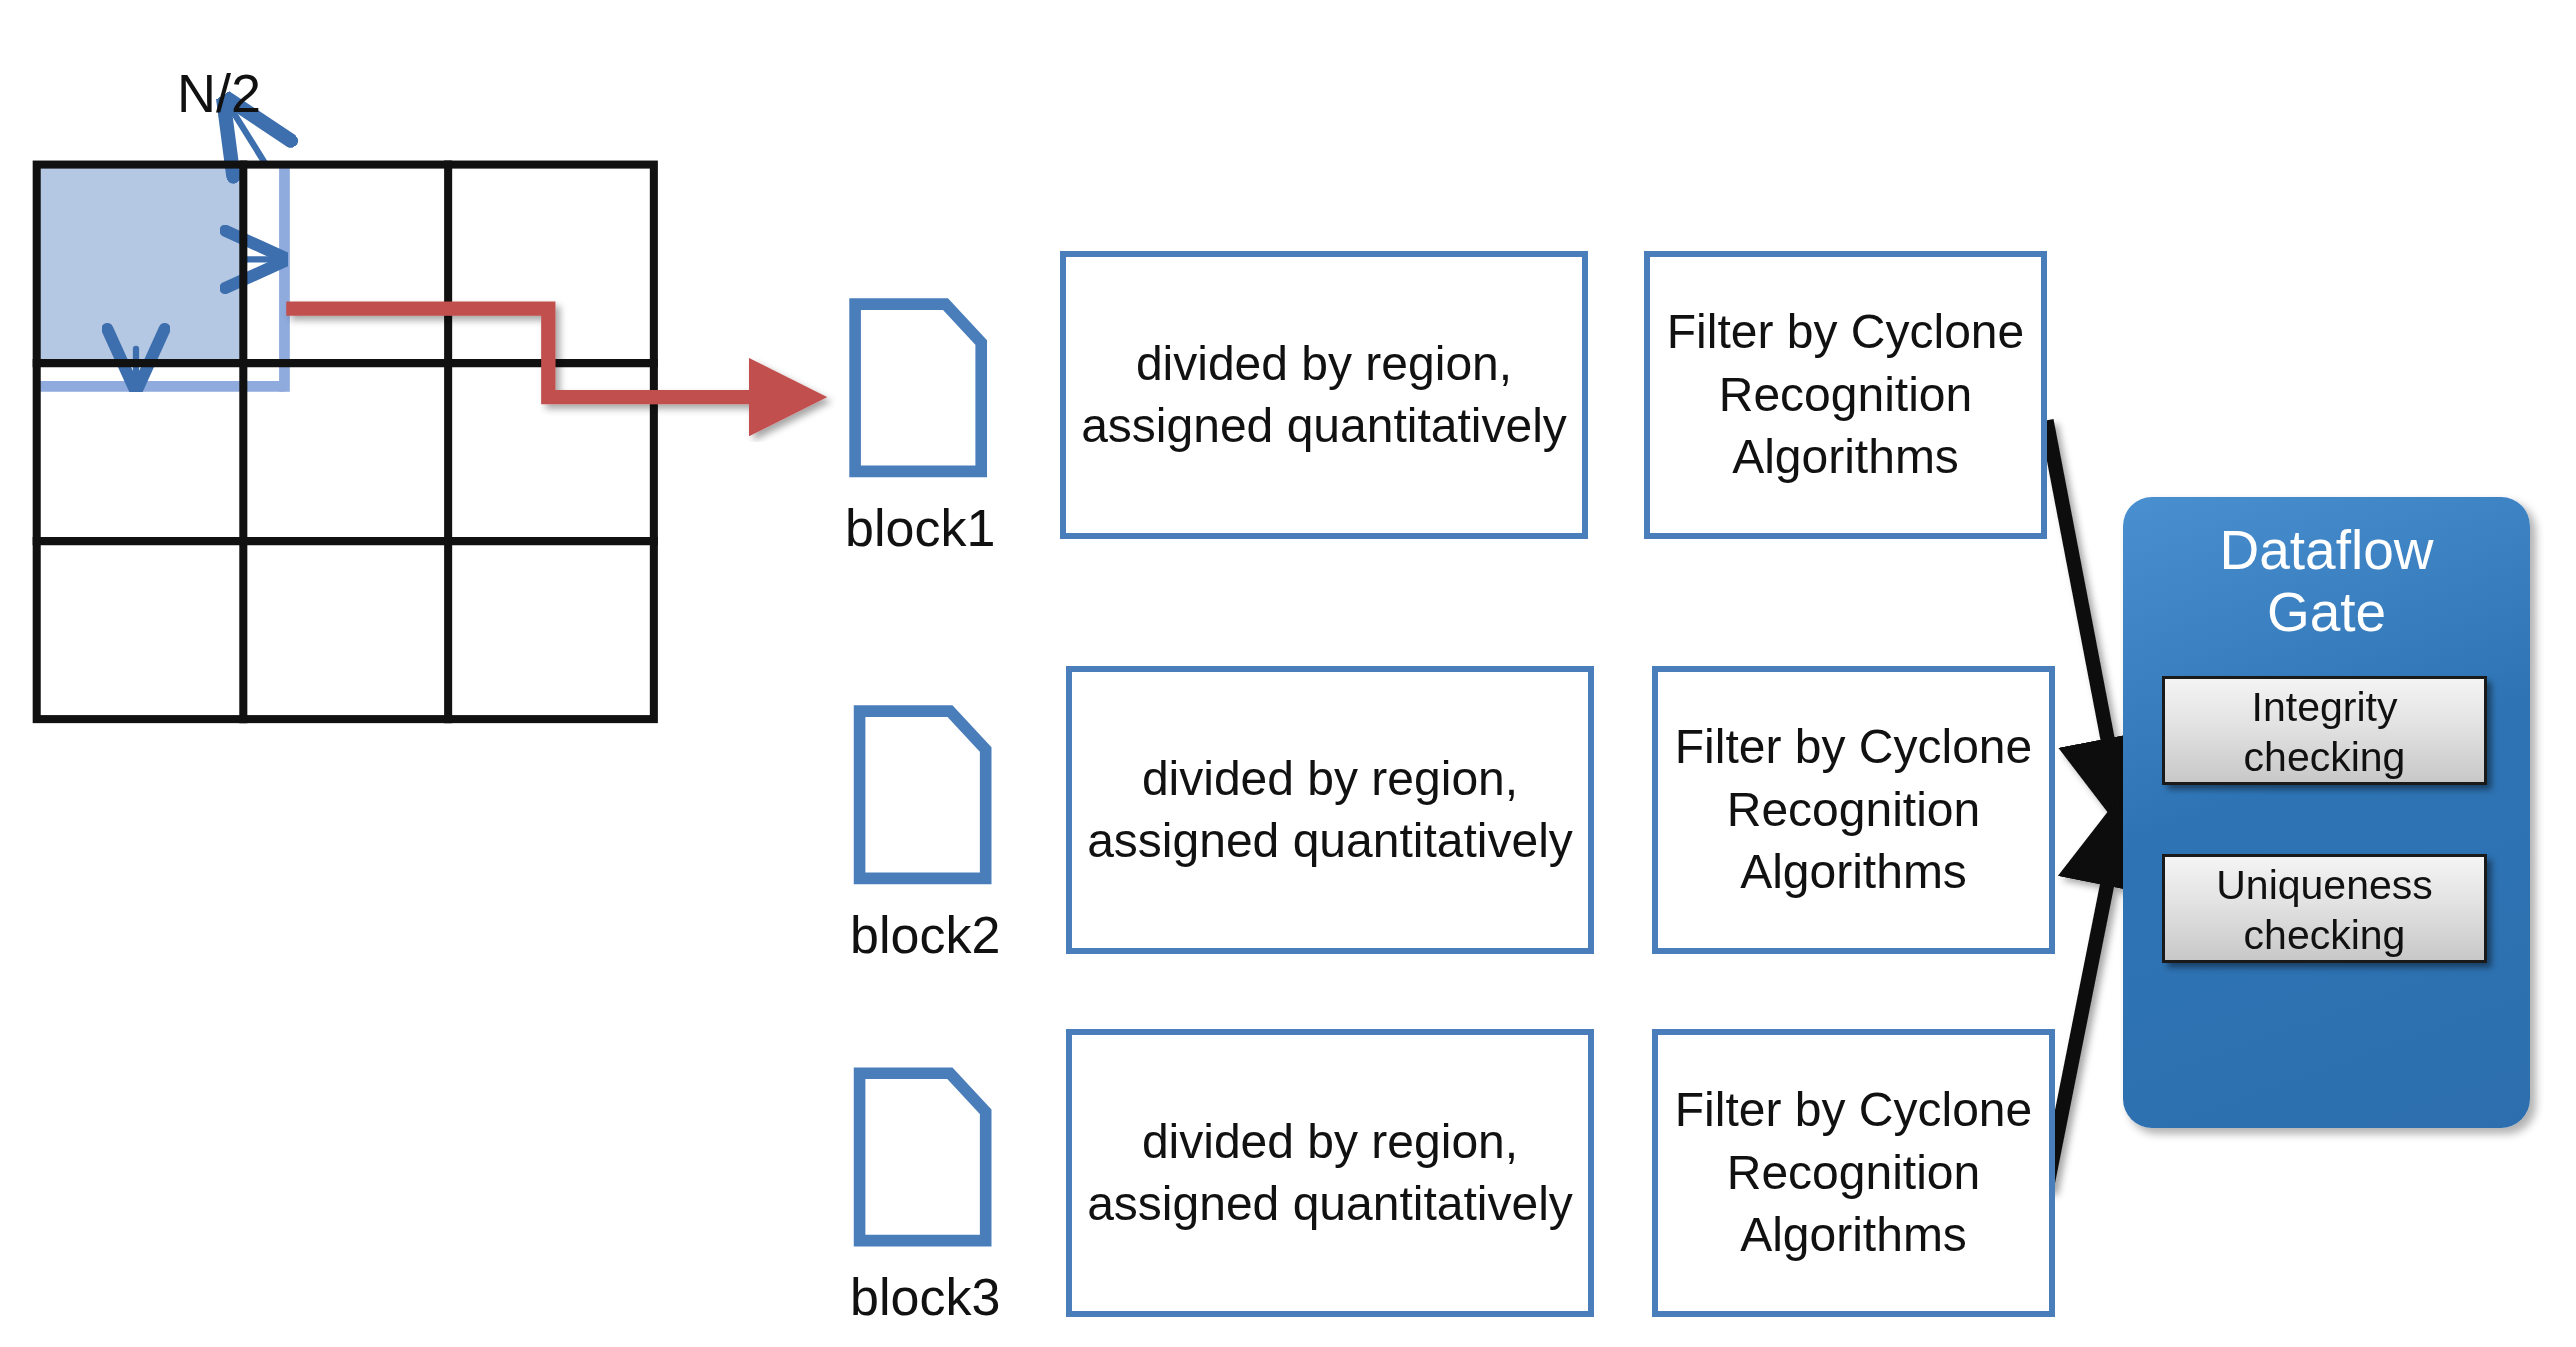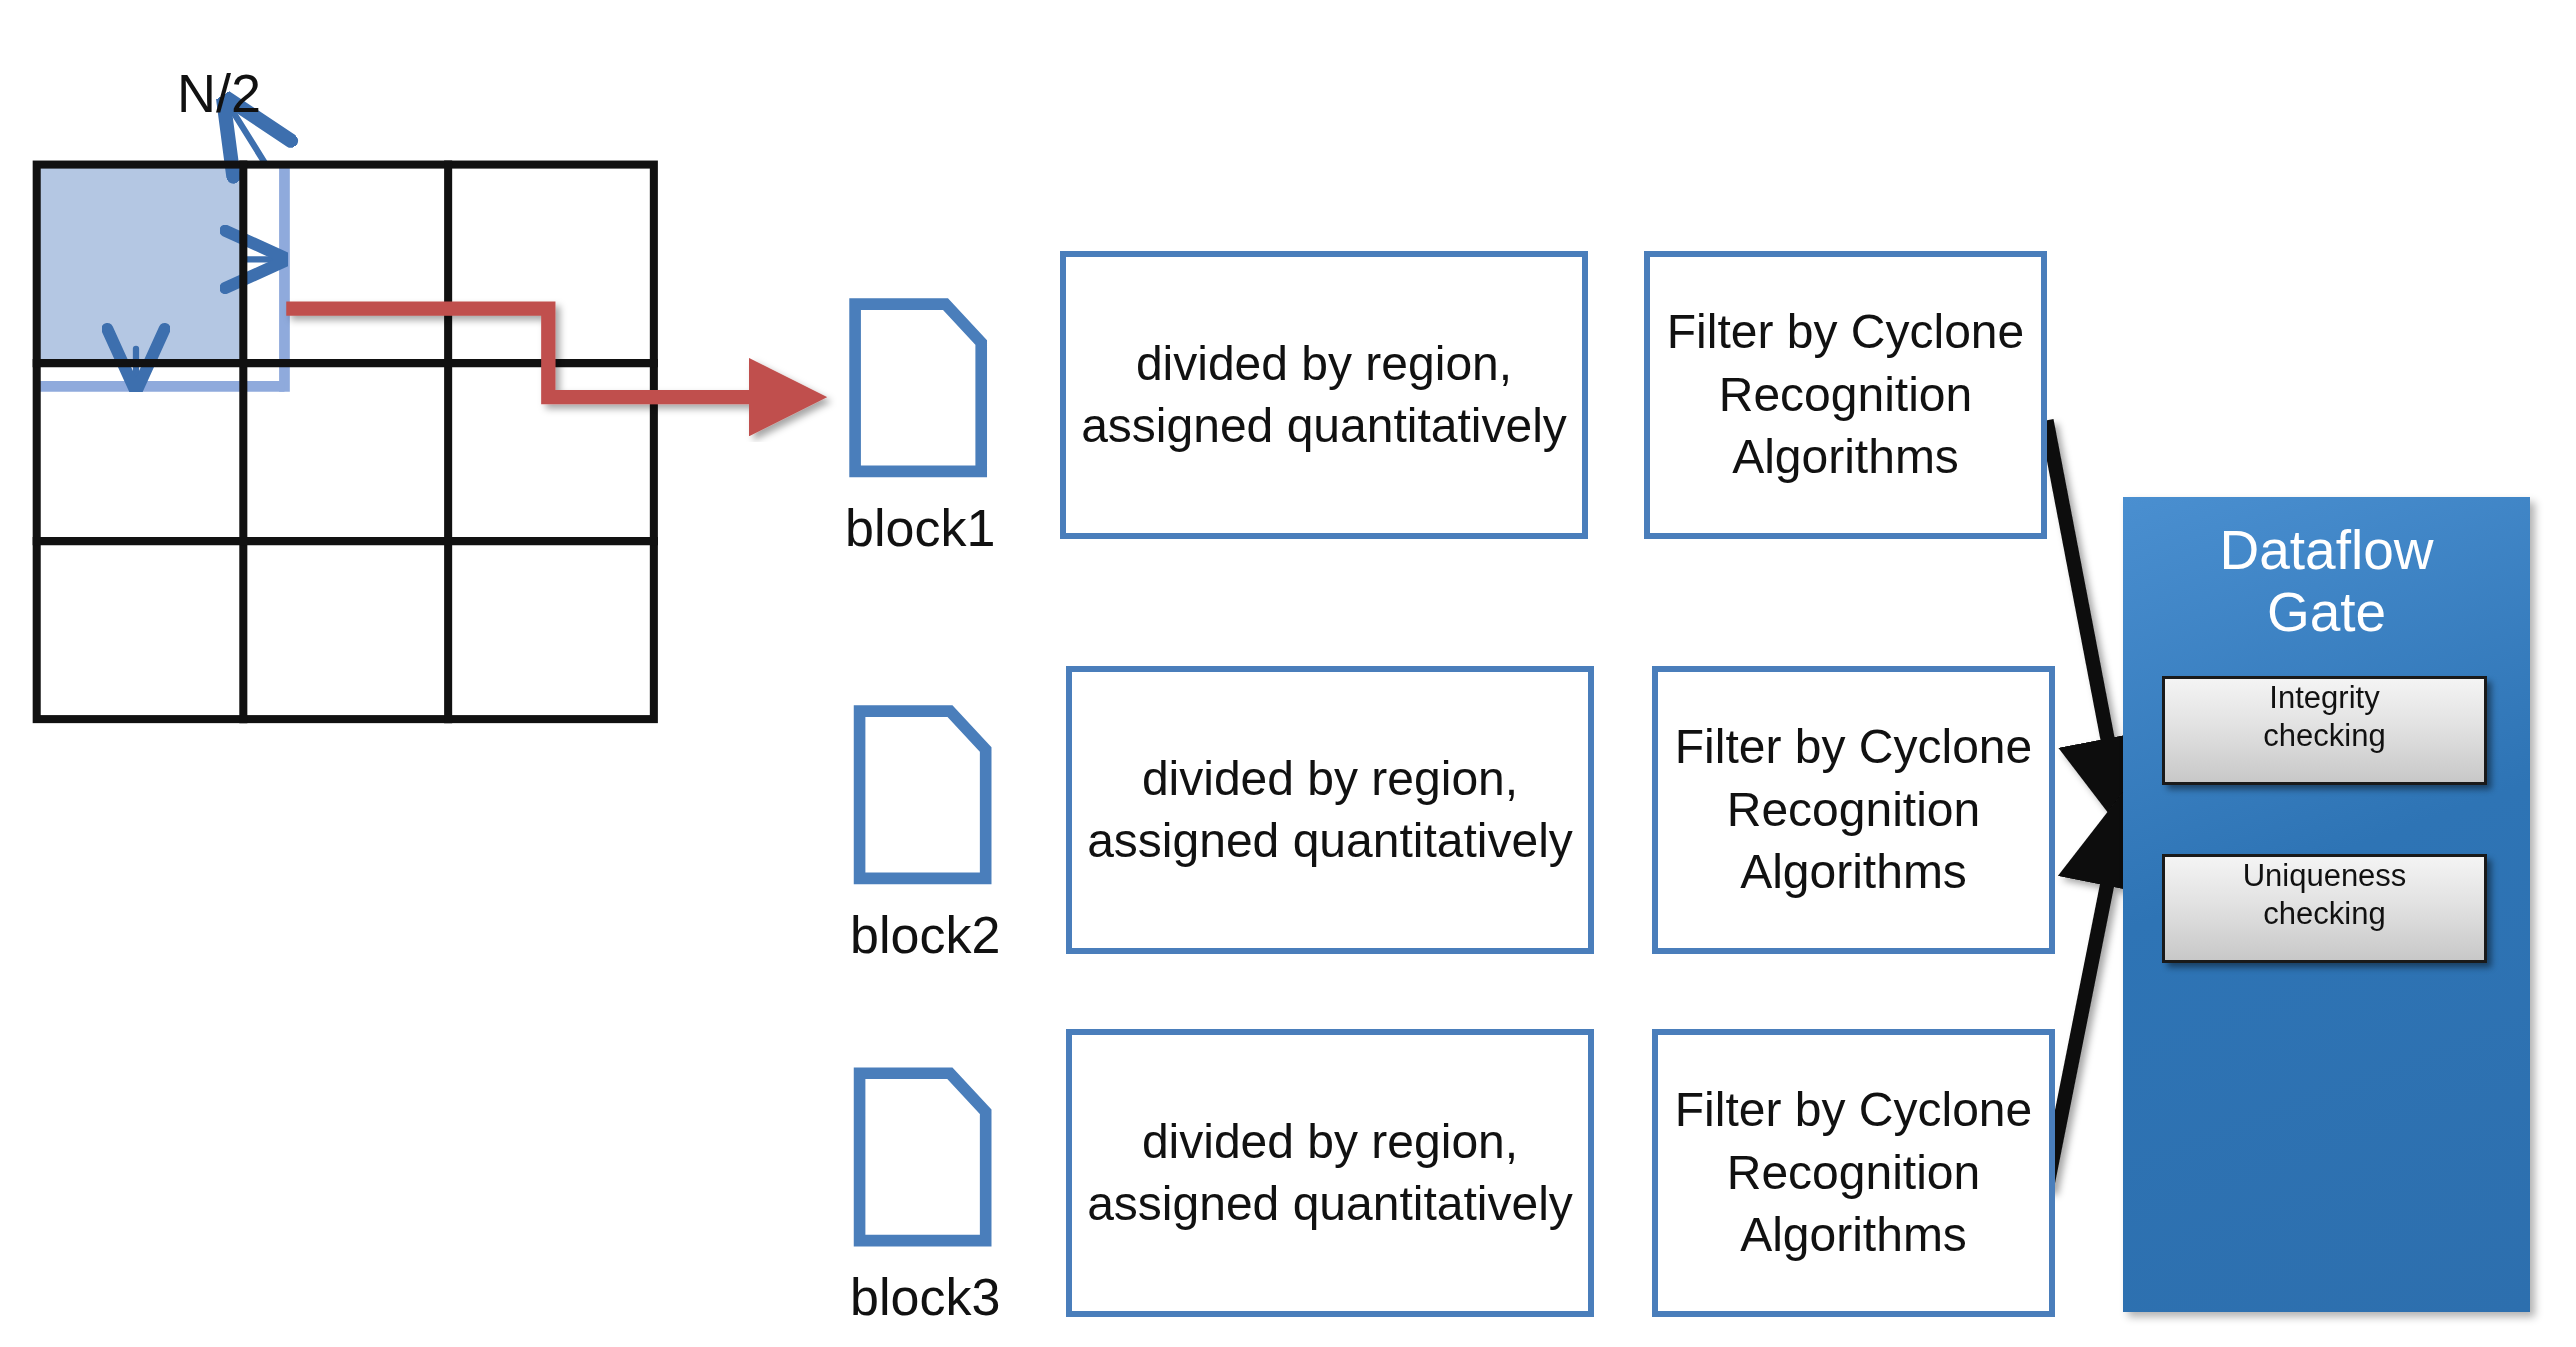--- a/index.html
+++ b/index.html
@@ -65,24 +65,24 @@
     text-align:center;
     margin-top:23px;
     width:100%;
   }
   .chkbox{
     box-sizing:border-box;
     background:linear-gradient(180deg,#f4f4f4 0%,#e2e2e2 45%,#c8c8c8 100%);
     border:3.6px solid #1a1a1a;
     box-shadow:4.5px 4.5px 6.3px rgba(0,0,0,.45);
     color:#111111;
-    font-size:31px;
+    font-size:41px;
     line-height:1.22;
     text-align:center;
-    display:flex;align-items:flex-start;justify-content:center;
+    display:flex;align-items:flex-end;justify-content:center;
   }
   .chkbox span{display:block;width:100%;}
 </style>
 </head>
 <body>
 
 <div id="stage">
 
   <svg class="layer" viewBox="0 0 2880 1506">
     <defs>
@@ -181,21 +181,21 @@
   <div class="blocklabel" style="left:850px;top:1259px;">block3</div>
 
   <div class="procbox" style="left:1066px;top:1029px;width:528px;height:288px;">
     <span>divided by region, assigned quantitatively</span>
   </div>
 
   <div class="procbox" style="left:1652px;top:1029px;width:403px;height:288px;">
     <span>Filter by Cyclone Recognition Algorithms</span>
   </div>
 
-  <div class="gate" style="left:2123px;top:497px;width:407px;height:815px;">
+  <div class="gate" style="left:2123px;top:497px;width:407px;height:631px;border-radius:29px;">
     <div class="gate-title">
       <div>Dataflow</div>
       <div>Gate</div>
     </div>
 
     <div class="chkbox" style="position:absolute;left:39px;top:179px;width:325px;height:109px;">
       <span>
         <span style="display:block;">Integrity</span>
         <span style="display:block;">checking</span>
       </span>

